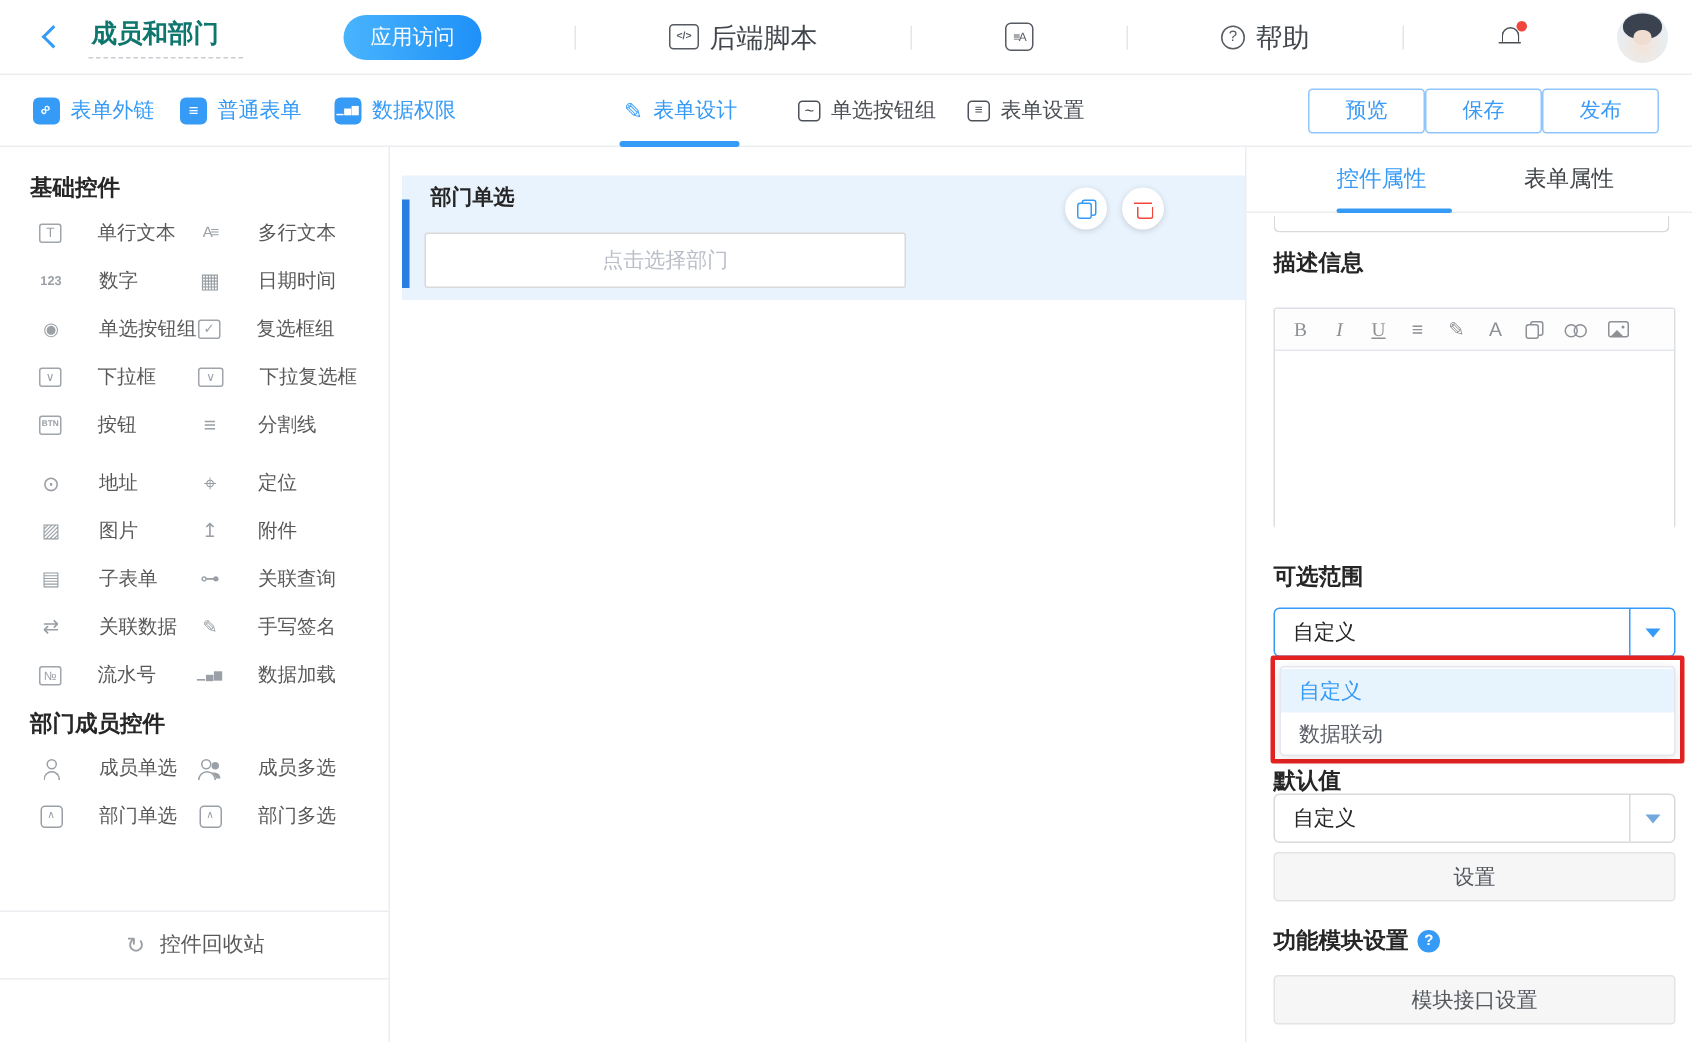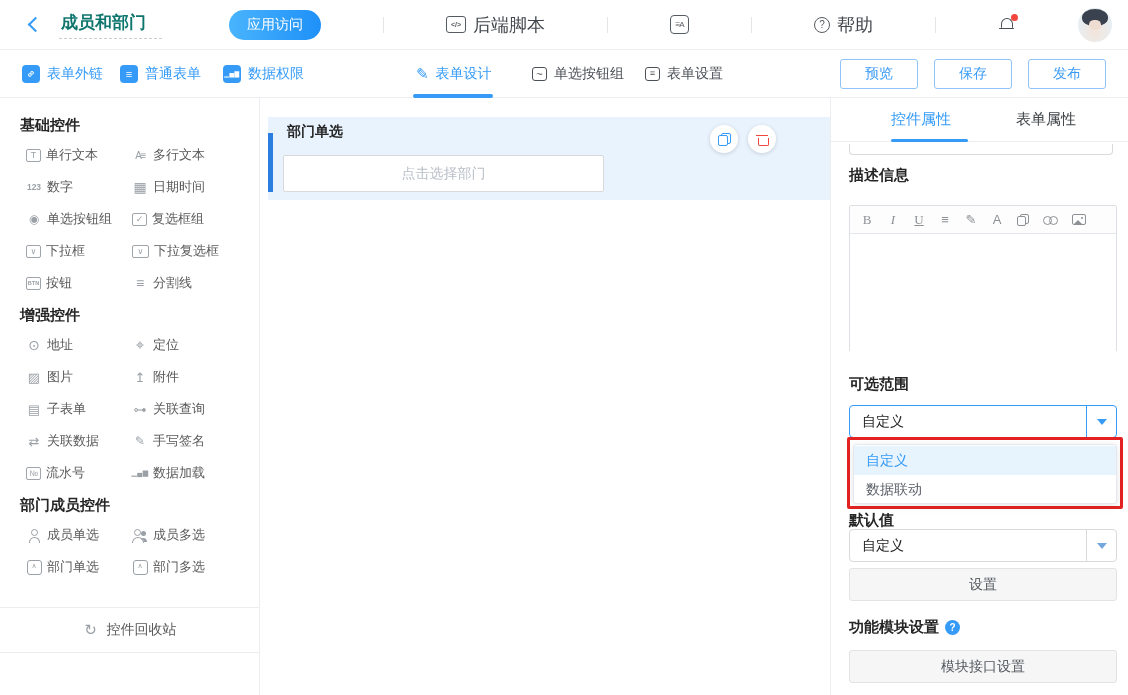--- a/index.html
+++ b/index.html
@@ -39,29 +39,29 @@
   .sq-icon.bars::before { content:"▁▅▇"; font-size:6px; letter-spacing:0.5px; }
   .tab-item { position:absolute; top:0; height:47px; display:flex; align-items:center; gap:7px; font-size:14px; color:#4c5157; cursor:pointer; }
   .tab-item.active { color:#359bf7; }
   .t-ic { display:inline-flex; align-items:center; justify-content:center; }
   .t-ic.pencil::before { content:"✎"; font-size:15px; }
   .t-ic.wave { width:15px; height:14px; border:1.4px solid currentColor; border-radius:3px; }
   .t-ic.wave::before { content:"~"; font-size:11px; display:block; text-align:center; line-height:10px; }
   .t-ic.gearform { width:15px; height:14px; border:1.4px solid currentColor; border-radius:3px; position:relative; }
   .t-ic.gearform::before { content:"≡"; font-size:9px; display:block; text-align:center; line-height:11px; }
   .tab-underline { position:absolute; left:413px; top:44px; width:80px; height:3.5px; border-radius:2px; background:#359bf7; }
-  .nav-actions { position:absolute; right:22px; top:9px; display:flex; gap:16px; }
+  .nav-actions { position:absolute; right:22px; top:9px; display:flex; gap:0; }
   .outline-btn { width:78px; height:30px; background:#fff; border:1px solid #8fc5fa; border-radius:3px; color:#3a9bf7; font-size:14px; cursor:pointer; font-family:inherit; }
 
   
   .bodyrow { position:absolute; left:0; top:98px; width:1048px; height:597px; }
   .sidebar { position:absolute; left:0; top:0; width:260px; height:597px; border-right:1px solid #ebedf0; padding:18px 0 0 20px; }
   .sec-title { font-size:15px; font-weight:bold; color:#262626; height:18px; }
   .grid { display:grid; grid-template-columns:106px 106px; margin:5px 0 7px 6px; }
-  .sit { height:32px; display:flex; align-items:center; gap:5px; cursor:grab; }
+  .sit { height:32px; display:flex; align-items:center; gap:24px; cursor:grab; }
   .sit-l { font-size:13px; color:#595959; }
   .cic { display:inline-flex; width:16px; height:15px; align-items:center; justify-content:center; color:#9aa0a6; position:relative; flex:none; }
   .boxed { width:15px; height:13px; border:1px solid #a0a5ab; border-radius:2px; }
   .ic-slt::before { content:"T"; font-size:9px; }
   .ic-mlt::before { content:"A≡"; font-size:10px; letter-spacing:-1.5px; }
   .ic-num::before { content:"123"; font-size:8.5px; font-weight:600; }
   .ic-date::before { content:"▦"; font-size:14px; }
   .ic-radio::before { content:"◉"; font-size:12px; }
   .ic-chk::before { content:"✓"; font-size:9px; }
   .ic-sel::before { content:"∨"; font-size:8px; }
@@ -246,21 +246,20 @@
         <div class="sit">
             <span class="cic boxed ic-btn"></span>
             <span class="sit-l">按钮</span>
           </div>
         <div class="sit">
             <span class="cic ic-div"></span>
             <span class="sit-l">分割线</span>
           </div>
       </div>
 
-      <div class="sec-title">增强控件</div>
       <div class="grid">
         <div class="sit">
             <span class="cic ic-addr"></span>
             <span class="sit-l">地址</span>
           </div>
         <div class="sit">
             <span class="cic ic-loc"></span>
             <span class="sit-l">定位</span>
           </div>
         <div class="sit">

